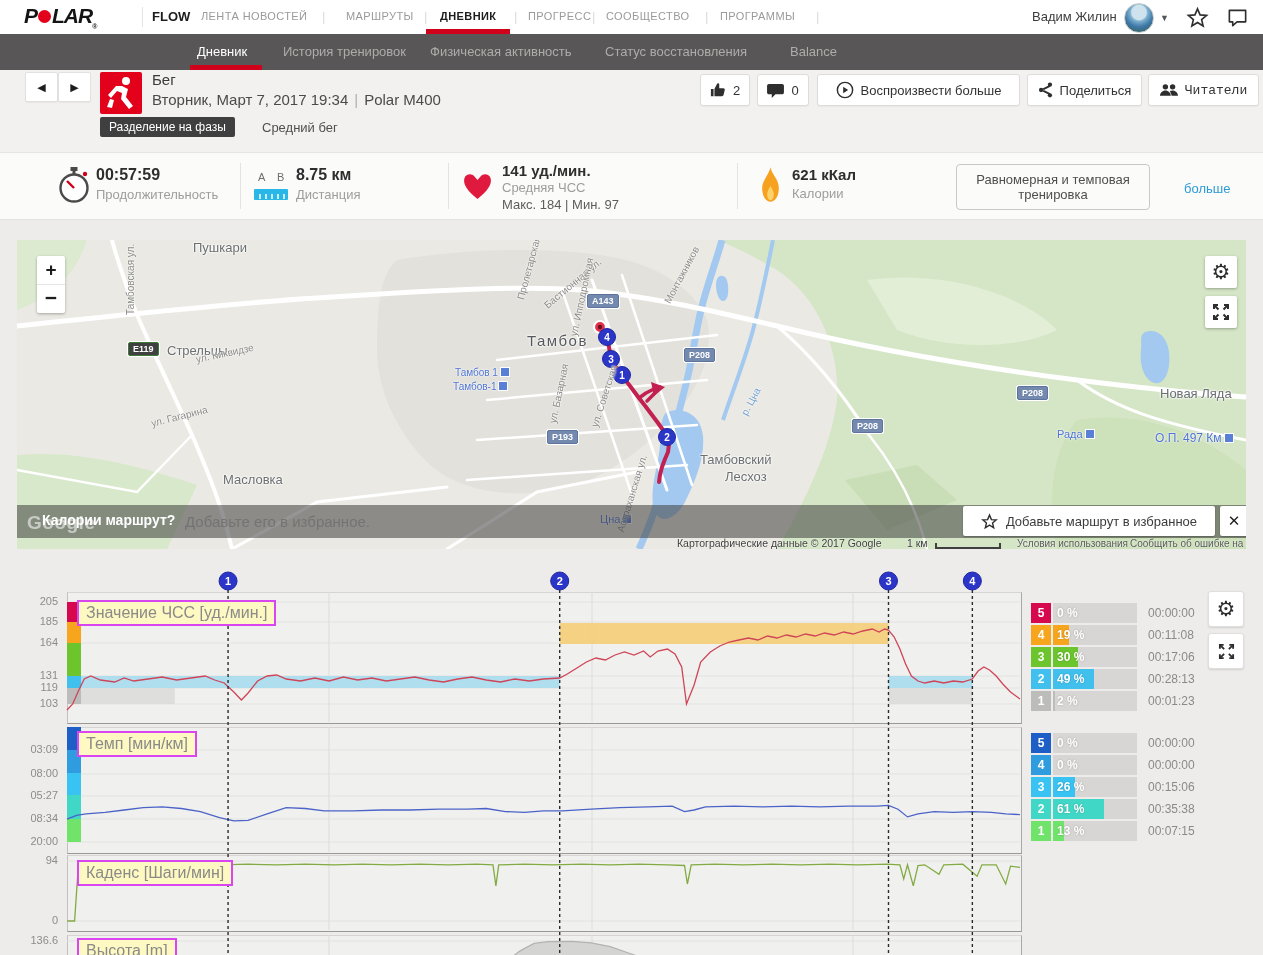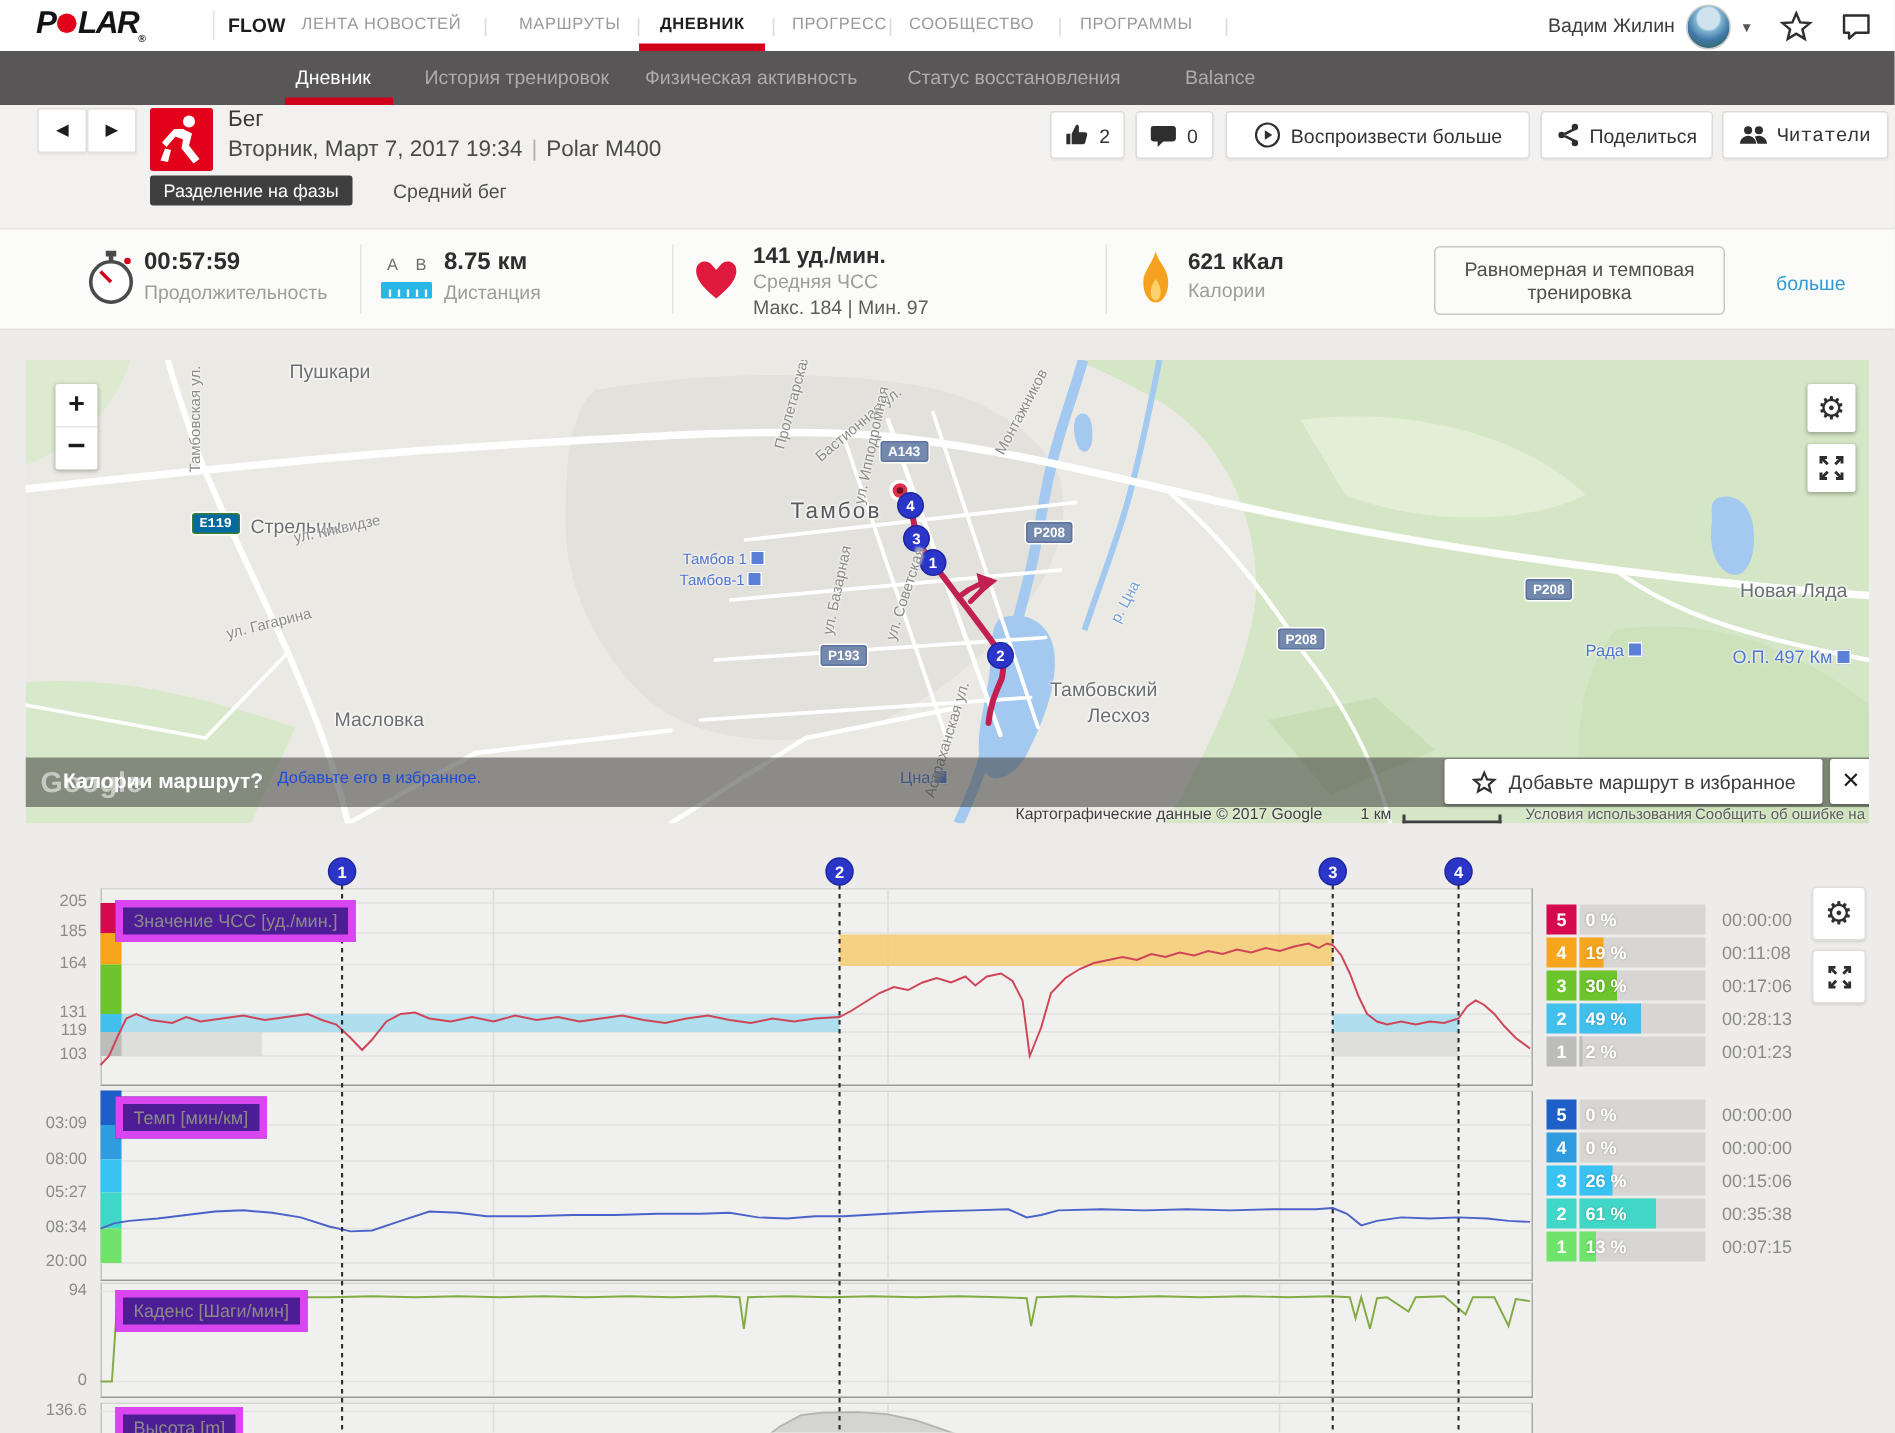--- a/index.html
+++ b/index.html
@@ -45,31 +45,31 @@
   .more-link{left:1184px;top:28px;font-size:13px;color:#2f9bd6;cursor:pointer;}
   
   #map{left:17px;top:240px;width:1229px;height:309px;overflow:hidden;background:#ebe9e3;}
   .mlabel{color:#6b6f72;font-size:13px;white-space:nowrap;text-shadow:0 0 2px #fff,0 0 2px #fff,0 0 3px #fff;z-index:6;}
   .mlabel.big{font-size:15px;color:#55585c;letter-spacing:1.5px;}
   .mstreet{color:#8b8b89;font-size:10px;white-space:nowrap;text-shadow:0 0 2px #fff,0 0 2px #fff;z-index:6;transform-origin:left top;}
   .mriver{color:#74a0d4;}
   .mblue{color:#4f74d2;font-size:10px;white-space:nowrap;text-shadow:0 0 2px #fff,0 0 2px #fff;z-index:6;}
   .bsq{display:inline-block;width:8px;height:8px;background:#5a7fd6;border:1px solid #fff;vertical-align:-1px;margin-left:2px;}
   .rbadge{z-index:6;background:#7489ae;border:1px solid #5d739c;box-shadow:0 0 0 1px #fff;color:#fff;font-size:9px;font-weight:bold;padding:1px 4px;border-radius:2px;white-space:nowrap;}
-  .rbadge.green{background:#0369a1;border-color:#3c7a38;font-family:Liberation Mono, monospace;}
+  .rbadge.green{background:#404040;border-color:#3c7a38;}
   .mapbtn{background:#fff;border-radius:2px;box-shadow:0 1px 3px rgba(0,0,0,.3);z-index:8;cursor:pointer;}
   #likebar{left:0;top:265px;width:1229px;height:33px;background:rgba(62,62,62,.55);z-index:9;}
   #favbtn{left:946px;top:266px;width:252px;height:30px;background:#fff;border-radius:2px;z-index:10;display:flex;align-items:center;justify-content:center;gap:8px;font-size:13px;color:#3c3c3c;box-shadow:0 1px 2px rgba(0,0,0,.3);cursor:pointer;}
   #mapclose{left:1203px;top:266px;width:28px;height:30px;background:#fff;border-radius:2px;z-index:10;text-align:center;line-height:30px;font-size:15px;font-weight:bold;color:#1d1d1d;box-shadow:0 1px 2px rgba(0,0,0,.3);cursor:pointer;}
   .attr{z-index:7;font-size:10.5px;color:#3f3f3f;text-shadow:0 0 2px #fff;white-space:nowrap;}
   #gwm{left:10px;top:272px;z-index:10;font-size:19px;font-weight:bold;color:#fff;opacity:.55;letter-spacing:.5px;}
   
   .plot{background:#f0f0ee;border-top:1px solid #d6d5d3;border-left:1px solid #c2c1bf;border-right:1px solid #a9a8a6;z-index:1;}
   #charts-svg{left:0;top:0;width:1263px;height:955px;z-index:3;pointer-events:none;}
-  .legend{z-index:5;background:#4c1d95;border:5px solid #d946ef;color:#8a8a88;font-size:12px;padding:2px 7px;white-space:nowrap;}
+  .legend{z-index:5;background:#fef9c3;border:2px solid #d946ef;color:#8a8a88;font-size:16px;padding:2px 7px;white-space:nowrap;}
   .ytick{z-index:4;left:0;width:58px;text-align:right;font-size:11px;color:#8c8c8a;}
   .zrow{height:20px;z-index:5;}
   .znum{position:absolute;left:0;top:0;width:20px;height:20px;color:#fff;font-size:12px;font-weight:bold;text-align:center;line-height:20px;}
   .zbar{position:absolute;left:22px;top:0;width:84px;height:20px;background:#d7d6d4;}
   .zfill{position:absolute;left:0;top:0;height:20px;}
   .zpct{position:absolute;left:4px;top:0;line-height:20px;color:#fff;font-size:12px;font-weight:bold;text-shadow:0 0 2px rgba(0,0,0,.25);}
   .ztime{position:absolute;left:117px;top:0;line-height:20px;font-size:12px;color:#8a8a88;}
   .cbtn{width:34px;height:34px;background:#fff;border:1px solid #e0dfdd;border-radius:3px;box-shadow:0 1px 2px rgba(0,0,0,.12);z-index:6;display:flex;align-items:center;justify-content:center;cursor:pointer;}
   .gearglyph{font-family:"DejaVu Sans",sans-serif;font-size:21px;color:#2e2e2e;line-height:1;}
 </style>
@@ -331,21 +331,21 @@
     <svg width="18" height="18" viewBox="0 0 18 18">
         <g stroke="#2e2e2e" stroke-width="2" fill="none">
           <path d="M2 6V2h4M12 2h4v4M16 12v4h-4M6 16H2v-4"></path>
           <path d="M2 2l4.5 4.5M16 2l-4.5 4.5M16 16l-4.5-4.5M2 16l4.5-4.5"></path>
         </g>
       </svg>
   </div>
 
   <div class="abs" id="likebar">
     <span class="abs" style="left:25px;top:7px;font-size:14px;font-weight:bold;color:#fff;">Калории маршрут?</span>
-    <span class="abs" style="left:168px;top:8px;font-size:11px;color:#1d4ed8;">Добавьте его в избранное.</span>
+    <span class="abs" style="left:168px;top:8px;font-size:15px;color:#737373;">Добавьте его в избранное.</span>
   </div>
   <div class="abs" id="gwm">Google</div>
   <div class="abs" id="favbtn">
     <svg width="17" height="17" viewBox="0 0 24 24">
         <path d="M12 3l2.7 6.3 6.8.5-5.2 4.4 1.6 6.6L12 17.2l-5.9 3.6 1.6-6.6L2.5 9.8l6.8-.5z" fill="none" stroke="#2e2e2e" stroke-width="2"></path>
       </svg>
     <span>Добавьте маршрут в избранное</span>
   </div>
   <div class="abs" id="mapclose">✕</div>
 

